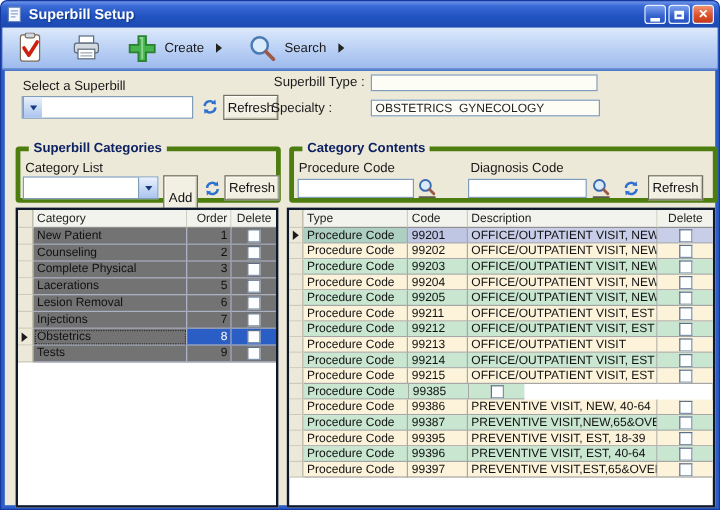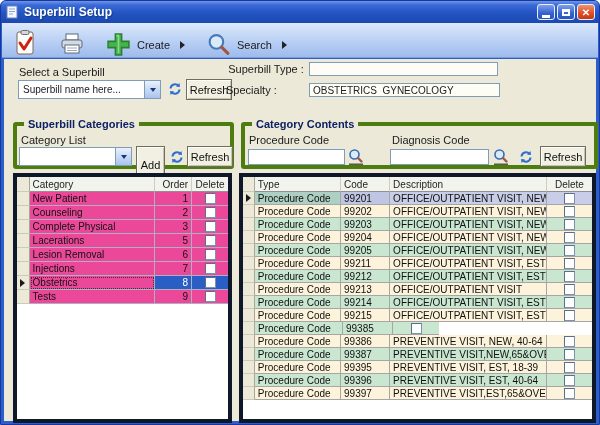--- a/index.html
+++ b/index.html
@@ -14,21 +14,21 @@
   .winbtn { width:18px; height:16px; border-radius:3px; border:1px solid #e8f0fc; margin-left:2px;
     display:flex; align-items:center; justify-content:center; color:#fff; font-size:10px; font-weight:bold; }
   .winbtn.min, .winbtn.max { background:linear-gradient(180deg,#7da1ee,#3561cf 60%,#2a55c0); }
   .winbtn.close { background:linear-gradient(180deg,#f0926f,#e0512a 55%,#c43a16); }
   .glyph-min { width:8px; height:3px; background:#fff; margin-top:8px; }
   .glyph-max { width:8px; height:7px; border:2px solid #fff; border-top-width:3px; }
 
   
   .toolbar { position:absolute; left:1px; top:22px; right:1px; height:35px;
     background:linear-gradient(180deg,#dde9fb 0%,#c2d6f6 40%,#9ebbee 100%);
-    border-bottom:1px solid #7e9cd6; display:flex; align-items:flex-end; }
+    border-bottom:1px solid #7e9cd6; display:flex; align-items:center; }
   .tb-btn { display:flex; align-items:center; justify-content:center; gap:6px; padding:0 10px; }
   .tb-sep { width:1px; background:#86a3da; }
   .tb-label { font-size:11px; color:#1a1a1a; }
   .tri-right { width:0; height:0; border-left:5px solid #222; border-top:4px solid transparent; border-bottom:4px solid transparent; margin-left:4px; }
 
   
   .content { position:absolute; left:3px; right:3px; top:58px; bottom:3px; background:#ece9d8; font-size:11px; color:#111; }
   .lbl { position:absolute; font-size:11px; color:#1a1a1a; }
 
   .combo { position:absolute; height:19px; background:#fff; border:1px solid #7f9db9; display:flex; align-items:center; }
@@ -41,21 +41,21 @@
   .btn3d { position:absolute; background:#f2f0e3; border:1px solid #6f6d60;
     box-shadow:inset 1px 1px 0 #fffef6, inset -1px -1px 0 #c6c3b0;
     font-size:11px; color:#111; display:flex; align-items:center; justify-content:center; }
 
   .groupbox { position:absolute; border:4px solid #4d7c0f; border-radius:3px; }
   .gb-label { position:absolute; top:-8px; left:7px; background:#ece9d8; padding:0 4px; font-size:11px; font-weight:bold; color:#0d2163; }
 
   .iconwrap { position:absolute; display:flex; align-items:center; justify-content:center; }
 
   
-  .grid { position:absolute; background:#fff; border:4px solid #0f172a; overflow:hidden; }
+  .grid { position:absolute; background:#fff; border:2px solid #0f172a; overflow:hidden; }
   .grow { display:flex; }
   .gcell { border-right:1px solid #abb0c4; border-bottom:1px solid #abb0c4; font-size:10px; padding:1px 3px; overflow:hidden; white-space:nowrap; display:flex; align-items:center; }
   .rgrid .gcell { border-right:1px solid #a6a6a6; border-bottom:1px solid #a6a6a6; }
   .ghead .gcell { background:#f3f3ee; border-right:1px solid #cfcdc0; border-bottom:1px solid #909090; color:#222; }
   .selcol { background:#ece9d8 !important; border-right:1px solid #a9a695 !important; border-bottom:1px solid #cdcaba !important; justify-content:center; padding:0; }
   .rowarrow { width:0; height:0; border-left:5px solid #1a1a1a; border-top:4px solid transparent; border-bottom:4px solid transparent; }
   .cb { width:11px; height:11px; background:#fdfeff; border:1px solid #7e93ab; border-top-color:#5c6f85; border-left-color:#5c6f85; display:inline-block; }
   .num { justify-content:flex-end; }
   .sel-blue { background:#2b5ec5 !important; color:#fff; }
   .focus-dotted { outline:1px dotted #333; outline-offset:-2px;text-align:right; }
@@ -65,21 +65,21 @@
   .ghead .gcell { height:15px; }
   .lc0 { width:13px; } .lc1 { width:130px; } .lc2 { width:38px; } .lc3 { width:37px; border-right:none !important; justify-content:center; }
   .rc0 { width:12px; } .rc1 { width:88px; } .rc2 { width:50px; } .rc3 { width:160px; } .rc4 { width:46px; border-right:none !important; justify-content:center; }
 
   .row-cream .gcell { background:#fcf3da; }
   .row-green .gcell { background:#c8e6d0; }
   .rsel .rc1 { background:#add0c2 !important; }
   .rsel .rc2 { background:#bfc6e4 !important; }
   .rsel .rc3 { background:#c8cde8 !important; }
   .rsel .rc4 { background:#c8cde8 !important; }
-  .lrow .gcell { background:#ec4899; }
+  .lrow .gcell { background:#737373; }
 </style>
 </head>
 <body>
 
 <div class="window">
 
   <div class="titlebar">
     <svg width="14" height="14" viewBox="0 0 14 14">
       <rect x="2" y="1" width="10" height="12" fill="#f6f9ff" stroke="#6a86b8"></rect>
       <line x1="4" y1="4" x2="10" y2="4" stroke="#8aa6d0"></line>
@@ -132,21 +132,20 @@
       <span class="tb-label">Search</span>
       <span class="tri-right"></span>
     </div>
     <div class="tb-sep"></div>
   </div>
 
   <div class="content">
 
     <span class="lbl" style="left:15px; top:7px;">Select a Superbill</span>
     <div class="combo" style="left:14px; top:21px; width:143px;">
-      <span class="combo-text">Superbill name here...</span>
       <span class="combo-btn">
           <span class="tri-down"></span>
         </span>
     </div>
     <div class="iconwrap" style="left:162px; top:21px; width:18px; height:18px;">
       <svg width="16" height="16" viewBox="0 0 16 16">
         <path d="M3.5 7.5 a4.5 4.5 0 0 1 8-2.5" fill="none" stroke="#2f6fd0" stroke-width="2"></path>
         <path d="M12.5 2 l0.5 4 l-4 -0.5 z" fill="#2f6fd0"></path>
         <path d="M12.5 8.5 a4.5 4.5 0 0 1 -8 2.5" fill="none" stroke="#2f6fd0" stroke-width="2"></path>
         <path d="M3.5 14 l-0.5 -4 l4 0.5 z" fill="#2f6fd0"></path>

